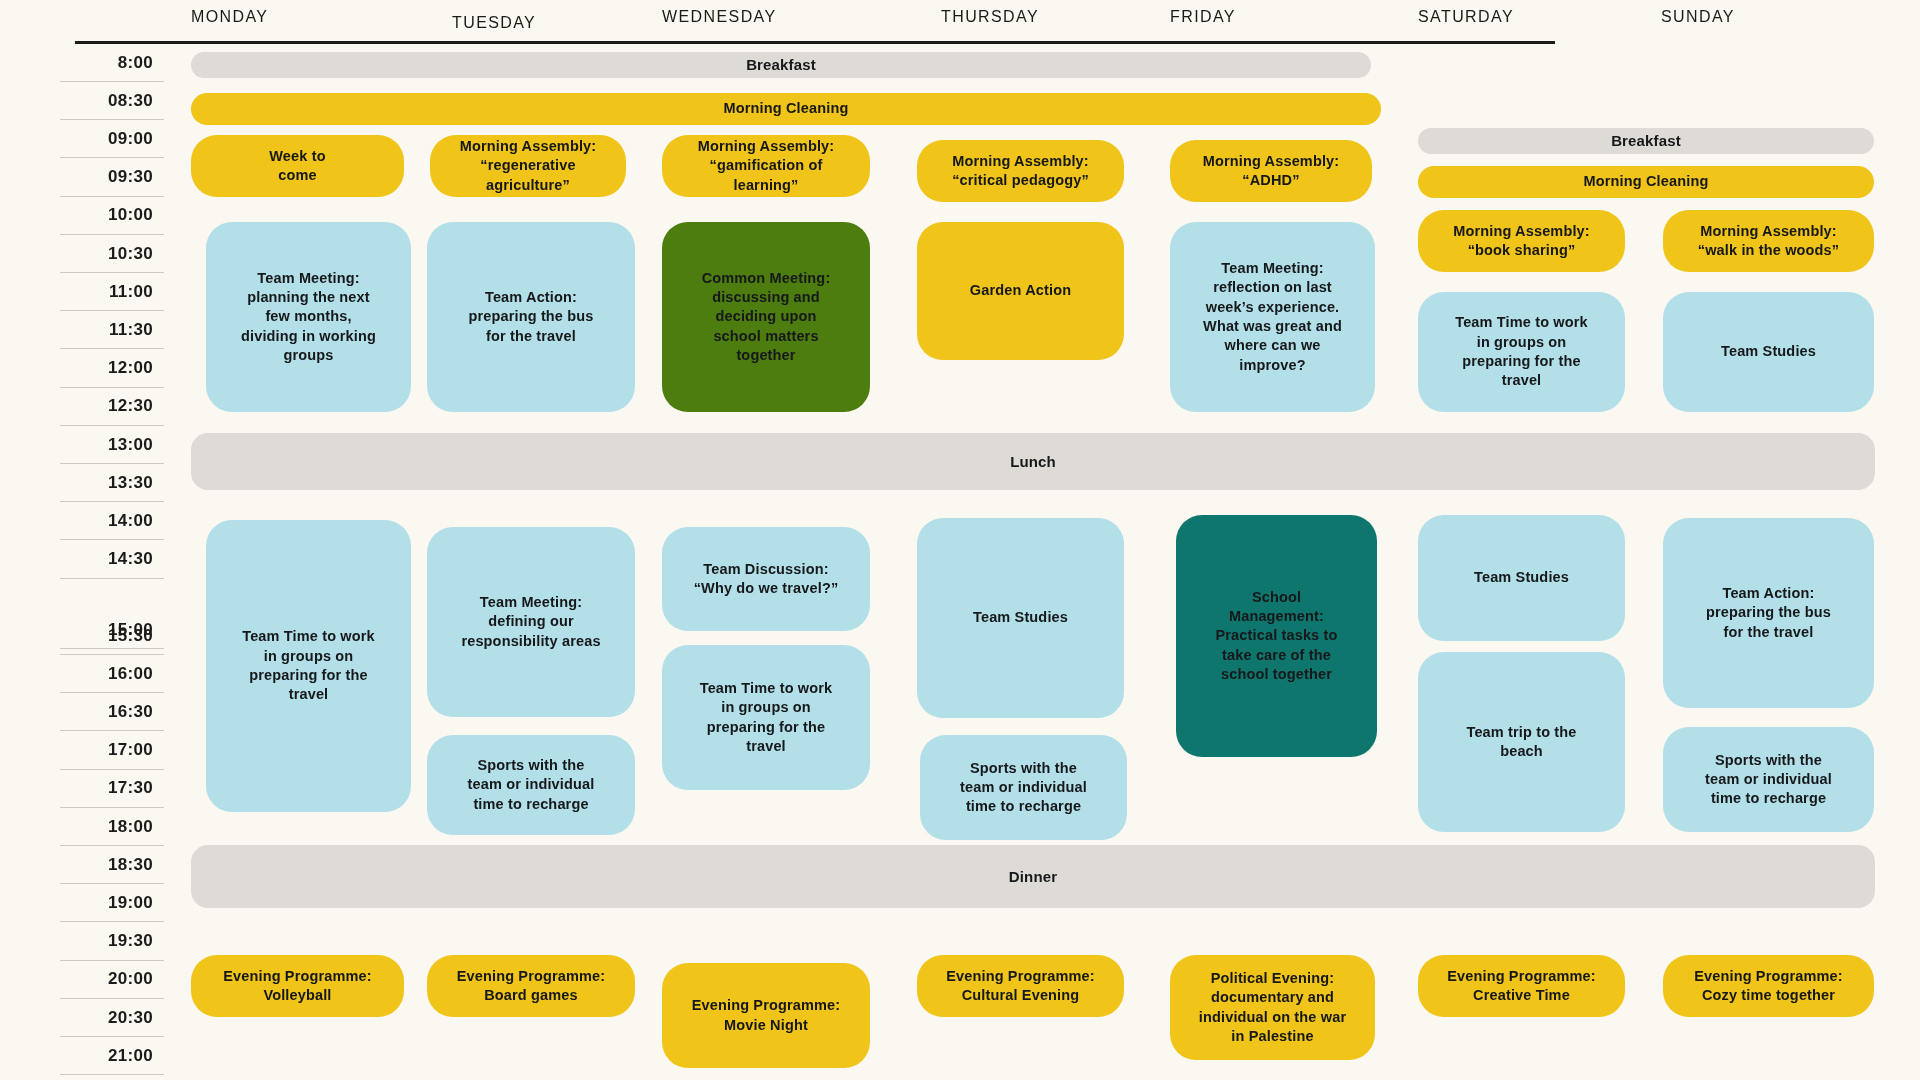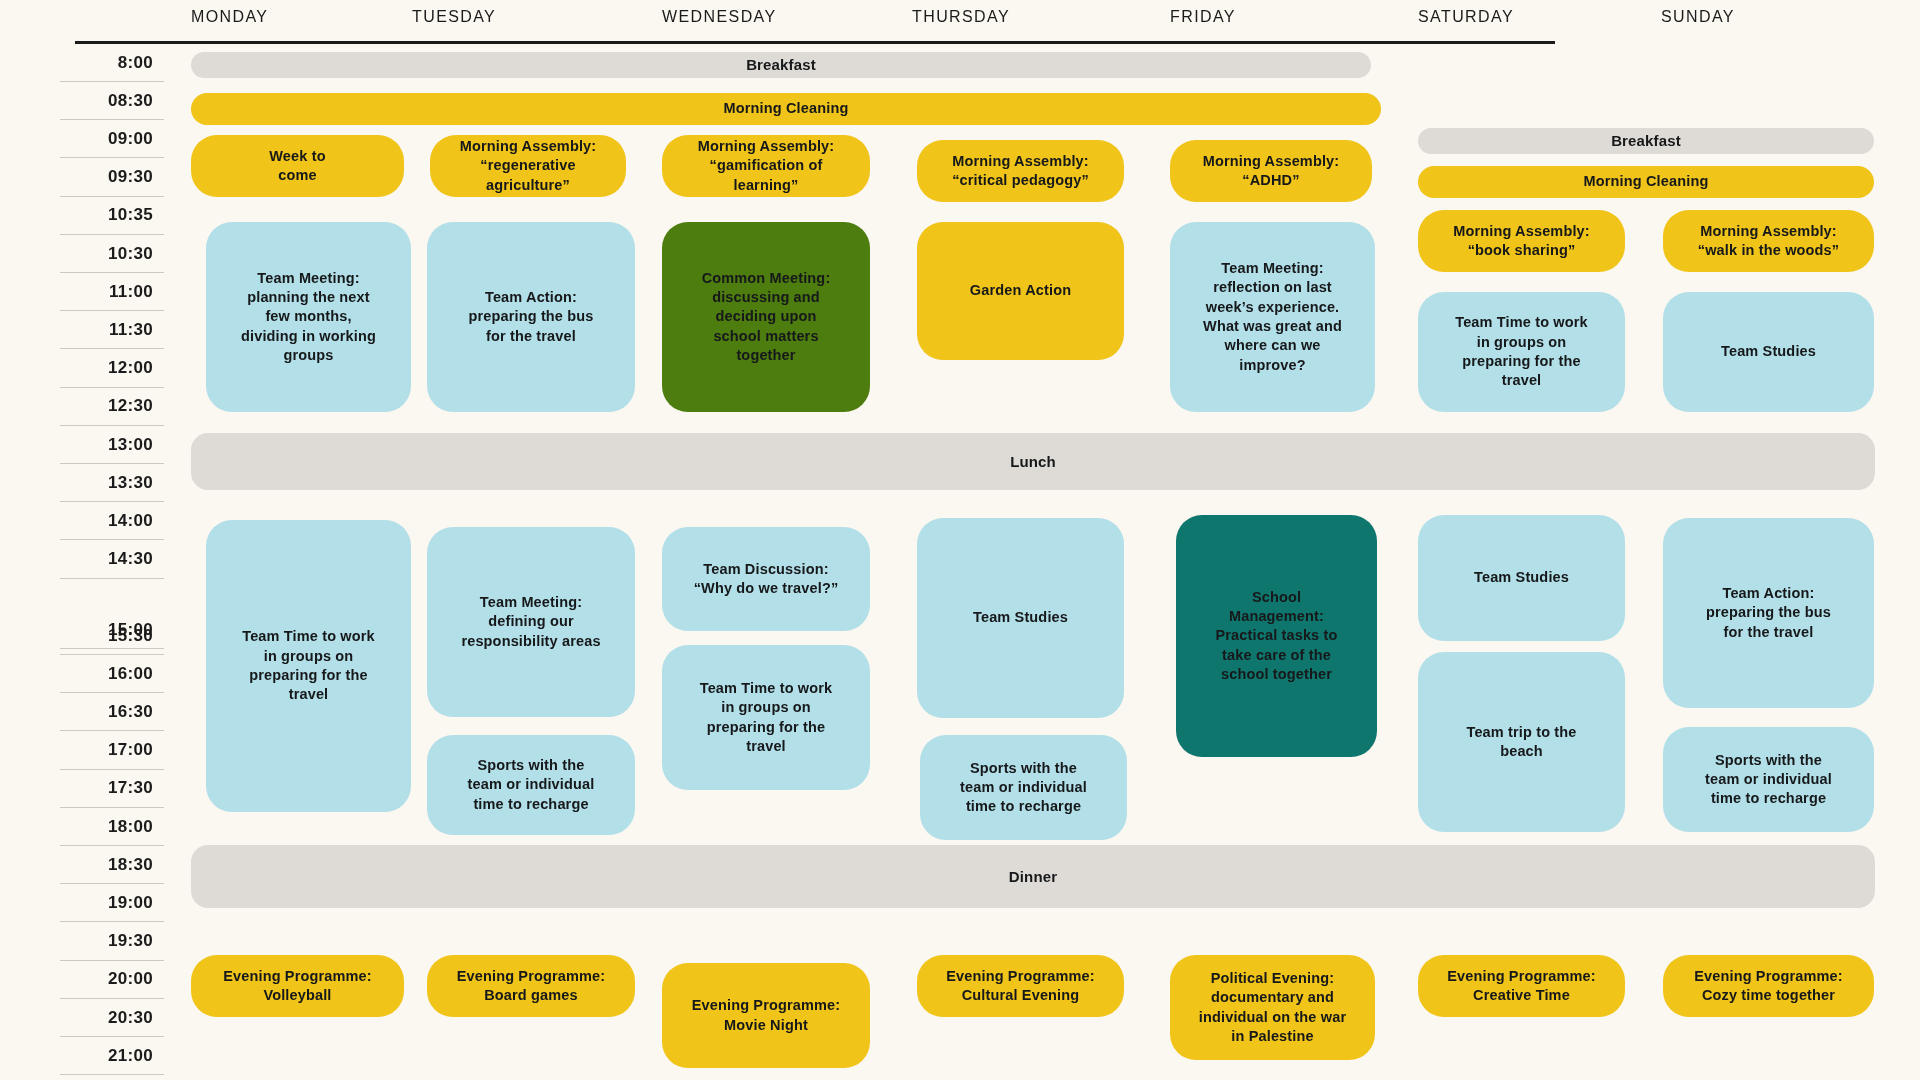--- a/index.html
+++ b/index.html
@@ -84,34 +84,34 @@
   .block.yellow { background: #f0c419; }
   .block.blue   { background: #b2dfe8; }
   .block.bar    { border-radius: 17px; }
 </style>
 </head>
 <body>
 
 <div id="page">
   <div id="day-headers">
       <div class="day-header" style="left: 191px;">MONDAY</div>
-      <div class="day-header" style="left: 412px;">TUESDAY</div>
+      <div class="day-header" style="left: 452px; margin-top: 6px;">TUESDAY</div>
       <div class="day-header" style="left: 662px;">WEDNESDAY</div>
-      <div class="day-header" style="left: 912px;">THURSDAY</div>
+      <div class="day-header" style="left: 941px;">THURSDAY</div>
       <div class="day-header" style="left: 1170px;">FRIDAY</div>
       <div class="day-header" style="left: 1418px;">SATURDAY</div>
       <div class="day-header" style="left: 1661px;">SUNDAY</div>
     </div>
   <div class="header-rule"></div>
   <div id="time-column">
       <div class="time-cell" style="top: 44px;">8:00</div>
       <div class="time-cell" style="top: 82.2px; text-align: right;">08:30</div>
       <div class="time-cell" style="top: 120.4px;">09:00</div>
       <div class="time-cell" style="top: 158.6px;">09:30</div>
-      <div class="time-cell" style="top: 196.8px;">10:35</div>
+      <div class="time-cell" style="top: 196.8px;">10:00</div>
       <div class="time-cell" style="top: 235px;">10:30</div>
       <div class="time-cell" style="top: 273.2px;">11:00</div>
       <div class="time-cell" style="top: 311.4px;">11:30</div>
       <div class="time-cell" style="top: 349.6px;">12:00</div>
       <div class="time-cell" style="top: 387.8px;">12:30</div>
       <div class="time-cell" style="top: 426px;">13:00</div>
       <div class="time-cell" style="top: 464.2px;">13:30</div>
       <div class="time-cell" style="top: 502.4px;">14:00</div>
       <div class="time-cell" style="top: 540.6px;">14:30</div>
       <div class="time-cell" style="top: 611px;">15:00</div>

